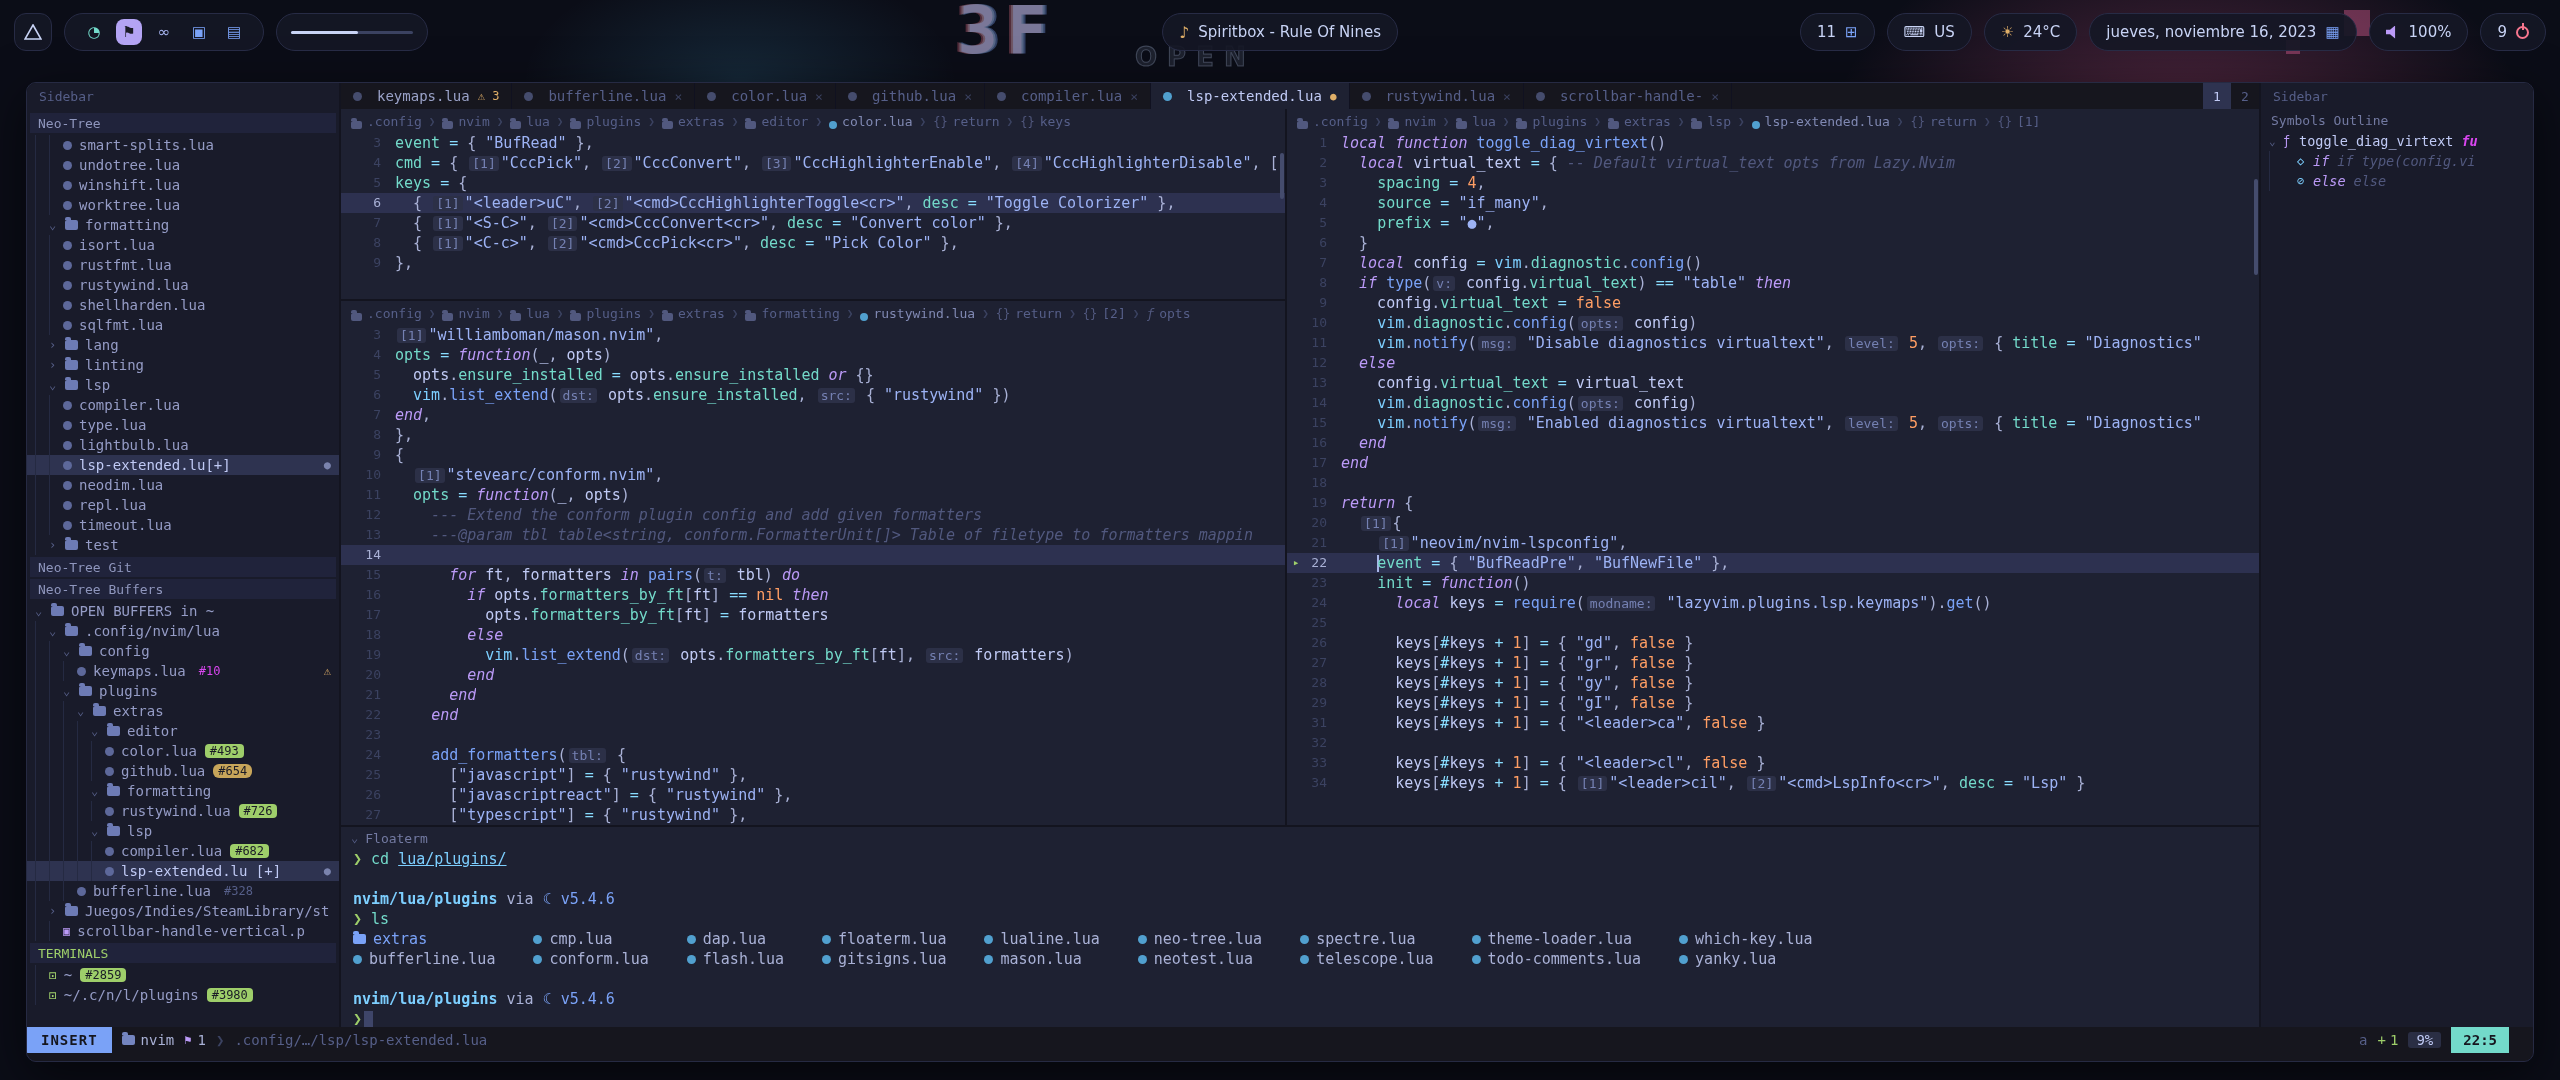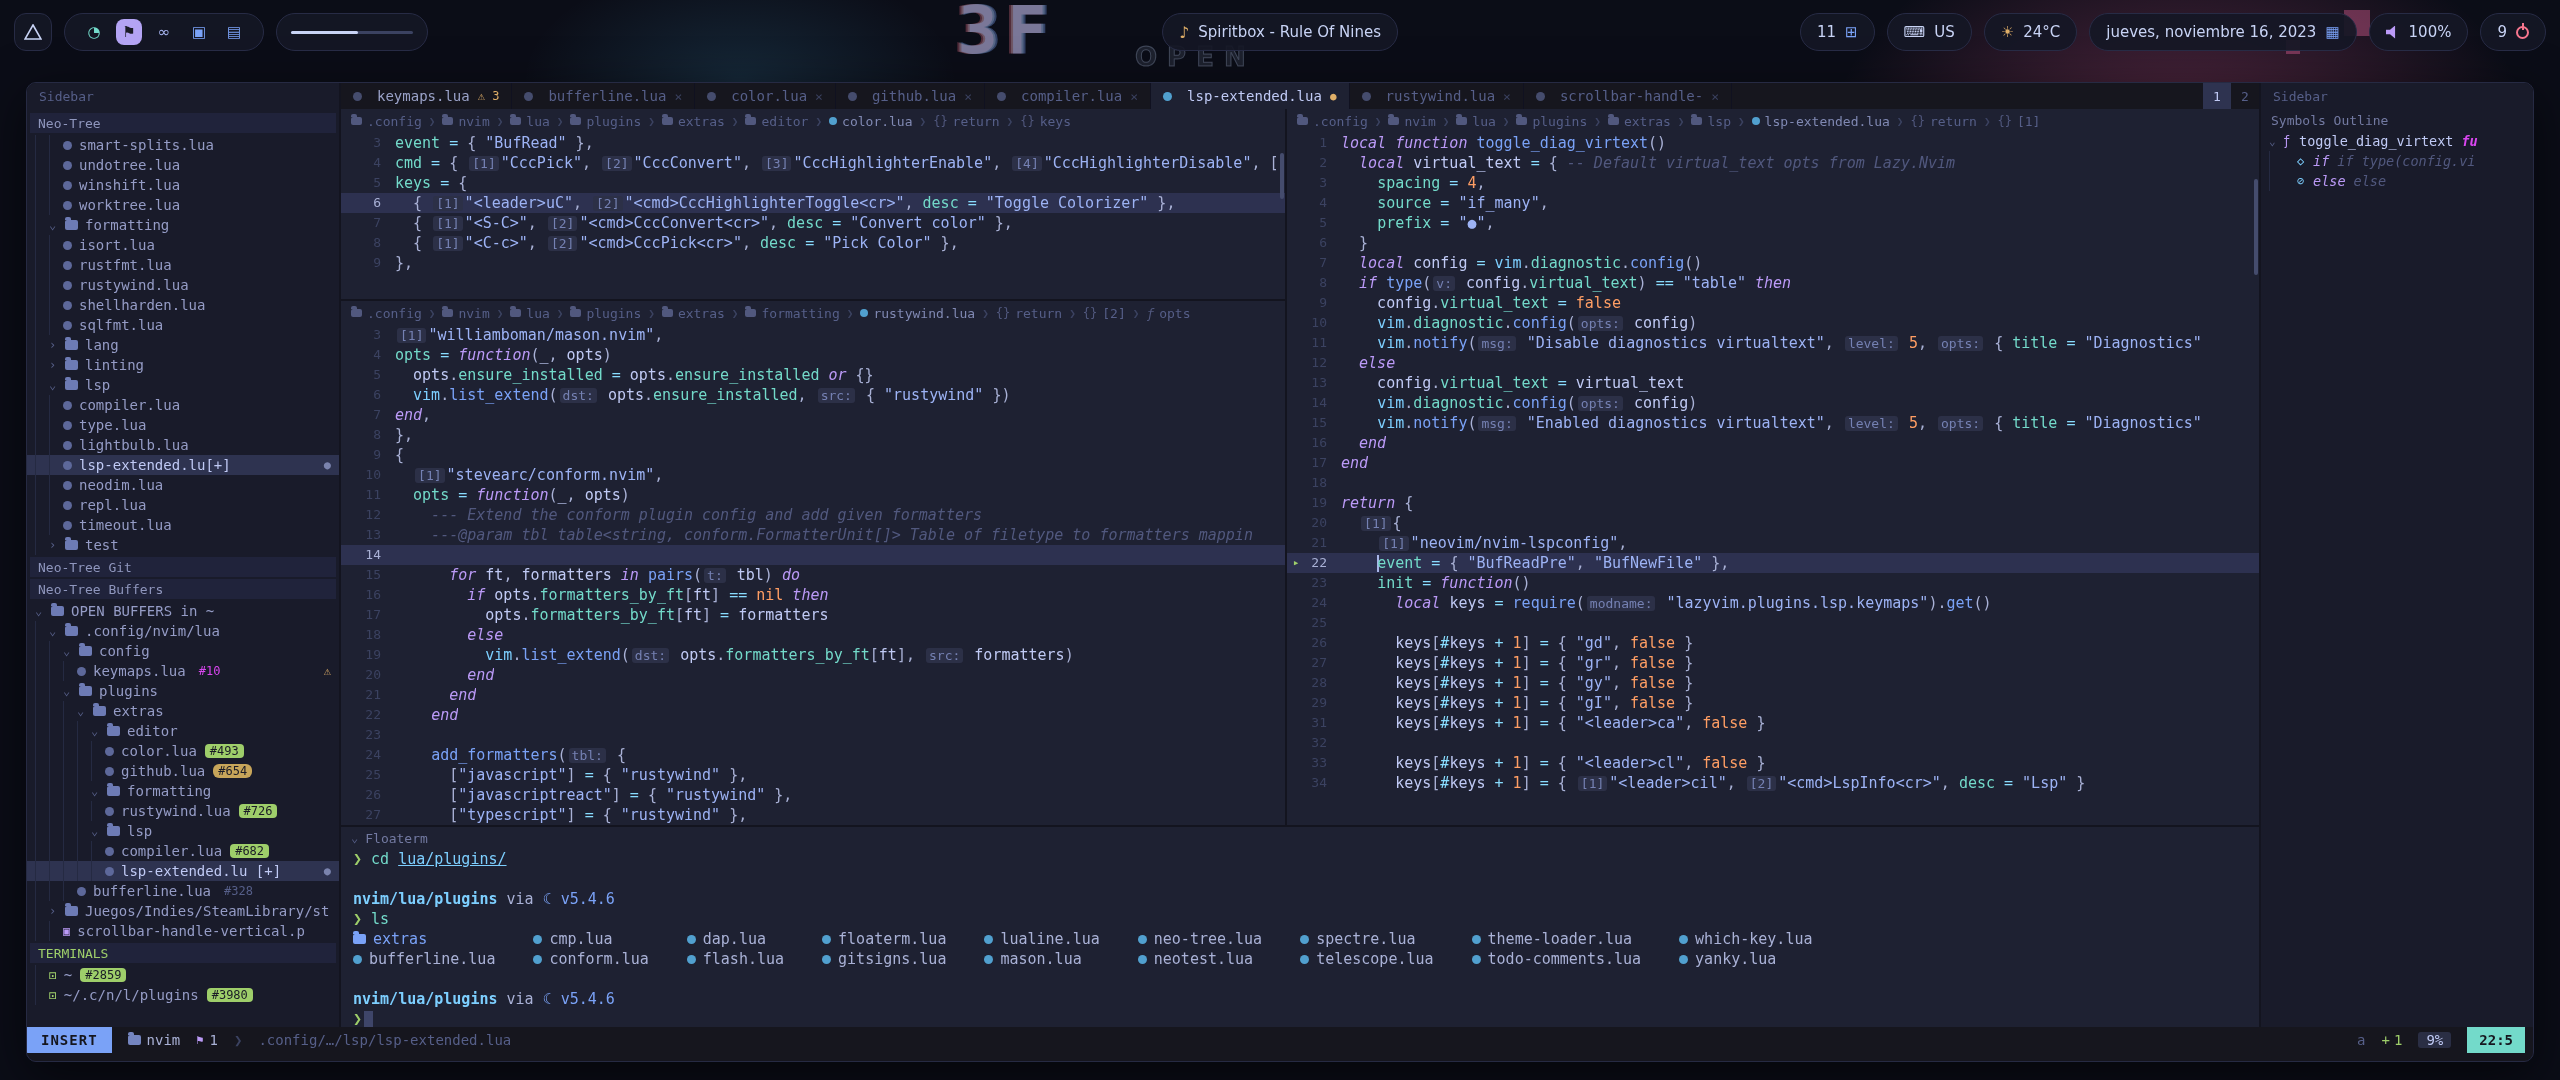--- a/index.html
+++ b/index.html
@@ -98,21 +98,21 @@
   .center { flex:1; display:flex; flex-direction:column; min-width:0; }
   .editors { height:716px; display:flex; flex:none; min-width:0; }
   .col-left { width:946px; flex:none; display:flex; flex-direction:column; border-right:2px solid #13141f; }
   #pane-color { height:190px; flex:none; }
   #pane-rustywind { flex:1; border-top:2px solid #13141f; }
   #pane-lsp { flex:1; min-width:0; }
   .pane { position:relative; background:#1e2132; overflow:hidden; display:flex; flex-direction:column; }
   .winbar { height:24px; flex:none; display:flex; align-items:center; padding-left:10px; font-size:13px;
     color:#565f89; white-space:nowrap; overflow:hidden; }
   .bc-sep { margin:0 7px; color:#3b4261; font-size:11px; }
-  .bc-item { display:inline-flex; align-items:center; }
+  .bc-item { display:inline-flex; align-items:flex-end; }
   .bc-item .ico-folder { width:11px; height:8px; background:#51587e; margin-right:5px; }
   .bc-item .ico-lua { width:8px; height:8px; background:#51a0cf; margin-right:5px; }
   .bc-obj { color:#51587e; margin-right:5px; font-size:12px; }
   .bc-fn { color:#51587e; margin-right:5px; font-style:italic; }
   .bc-t { color:#565f89; }
   .bc-file { color:#8089b3; }
   .code-body { flex:1; overflow:hidden; }
   .line { height:20px; display:flex; align-items:center; white-space:pre; font-size:15px; line-height:20px; }
   .line.cur { background:#2d3150; }
   .line.cur .ln { color:#a9b1d6; }
@@ -161,21 +161,21 @@
   .orow { height:20px; display:flex; align-items:center; padding:0 8px; white-space:nowrap; overflow:hidden; }
   .oarrow { width:14px; flex:none; color:#565f89; font-size:11px; }
   .oicon { width:16px; flex:none; font-size:12px; }
   .olabel { color:#c0caf5; }
   .olabel.kw { color:#bb9af7; font-style:italic; }
   .odetail { margin-left:8px; color:#51587e; font-style:italic; overflow:hidden; }
   .od-warn { color:#d946ef;font-weight:bold; }
 
   
   .statusline { height:26px; flex:none; background:#16161e; display:flex; align-items:center; font-size:14px;
-    color:#787c99; gap:16px; padding-right:8px; }
+    color:#787c99; gap:10px; padding-right:24px; }
   .sl-mode { height:100%; display:flex; align-items:center; padding:0 14px; background:#7aa2f7; color:#15161e;
     font-weight:bold; letter-spacing:1px; }
   .sl-seg { display:flex; align-items:center; gap:6px; color:#a9b1d6; }
   .sl-seg .ico-folder { background:#7485c0; margin-right:0; }
   .sl-flag-ico { color:#bb9af7; font-size:12px; }
   .sl-sep { color:#3b4261; }
   .sl-path { color:#565f89; }
   .sl-spacer { flex:1; }
   .sl-reg { color:#565f89; }
   .sl-add { display:flex; gap:4px; align-items:center; color:#9ece6a; }

